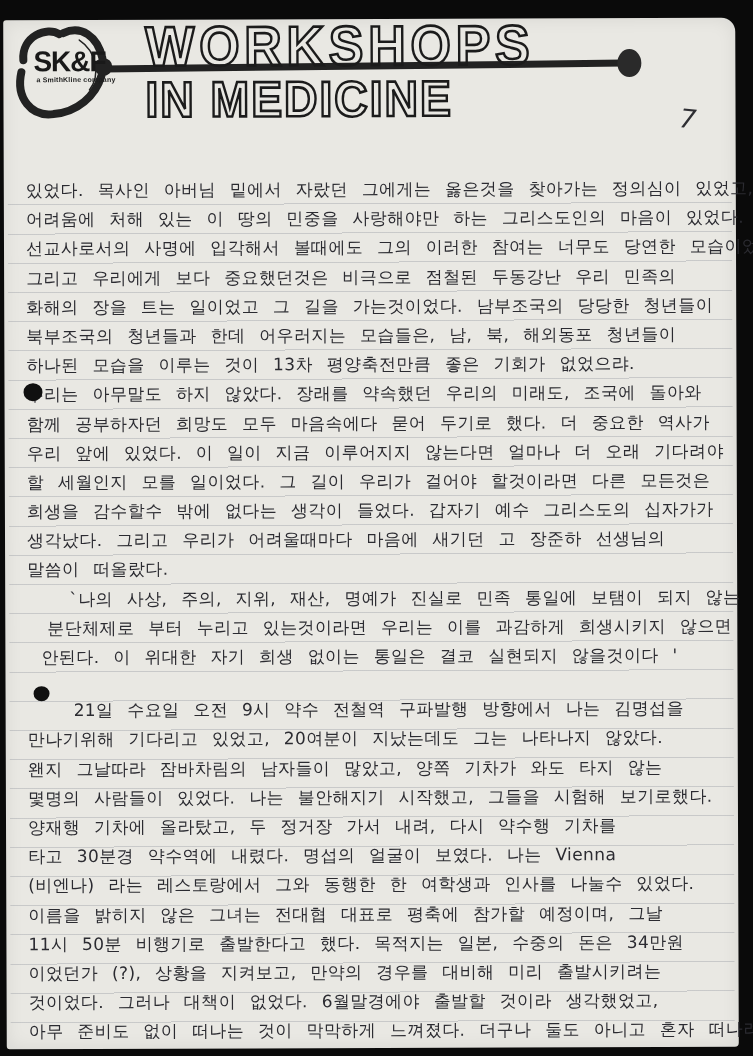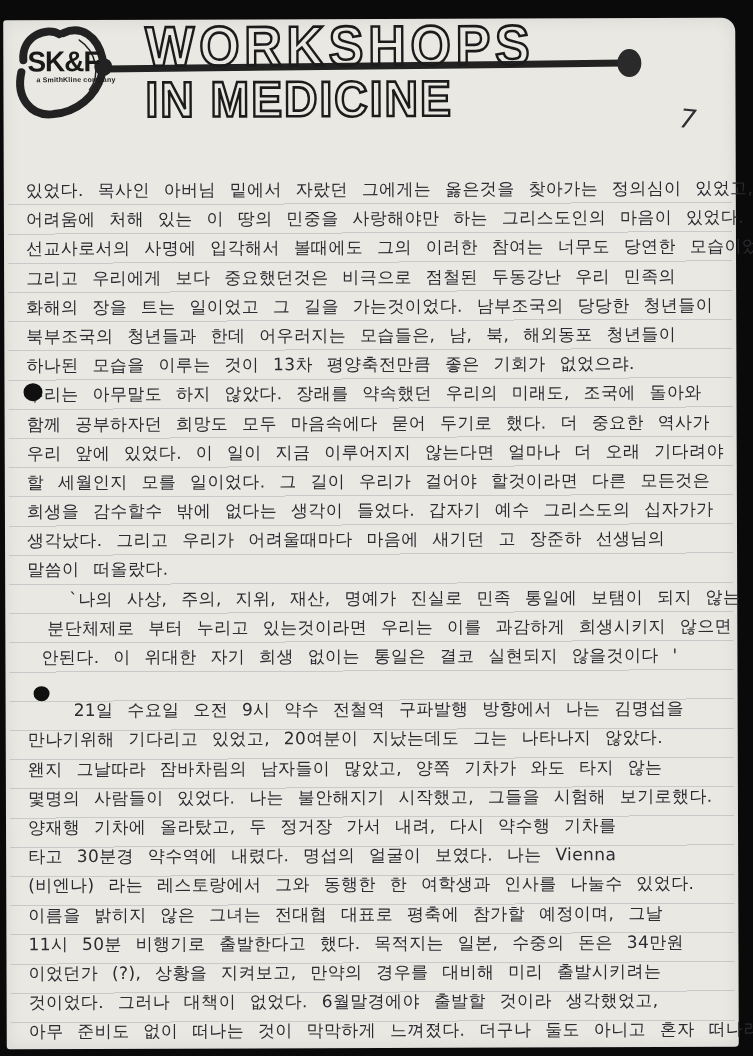--- a/index.html
+++ b/index.html
@@ -17,21 +17,21 @@
     width:732px;height:1029px;
     background:#e9e8e3;
     border-radius:3px 14px 4px 3px;
     transform:rotate(-0.2deg);
     transform-origin:center;
     box-shadow:inset 0 0 18px rgba(0,0,0,0.08);
   }
   
   .steth{position:absolute;left:0;top:0;pointer-events:none;}
   .logo-text{
-    position:absolute;left:24px;top:26px;
+    position:absolute;left:30px;top:26px;
     font-family:"Liberation Sans",sans-serif;
     font-weight:900;font-size:28px;letter-spacing:-1px;
     color:#191919;transform:scaleY(1.02);
   }
   .logo-tagline{
     position:absolute;left:33px;top:56px;
     font-family:"Liberation Sans",sans-serif;
     font-weight:700;font-size:7px;letter-spacing:0.2px;
     color:#1d1d1d;
   }

